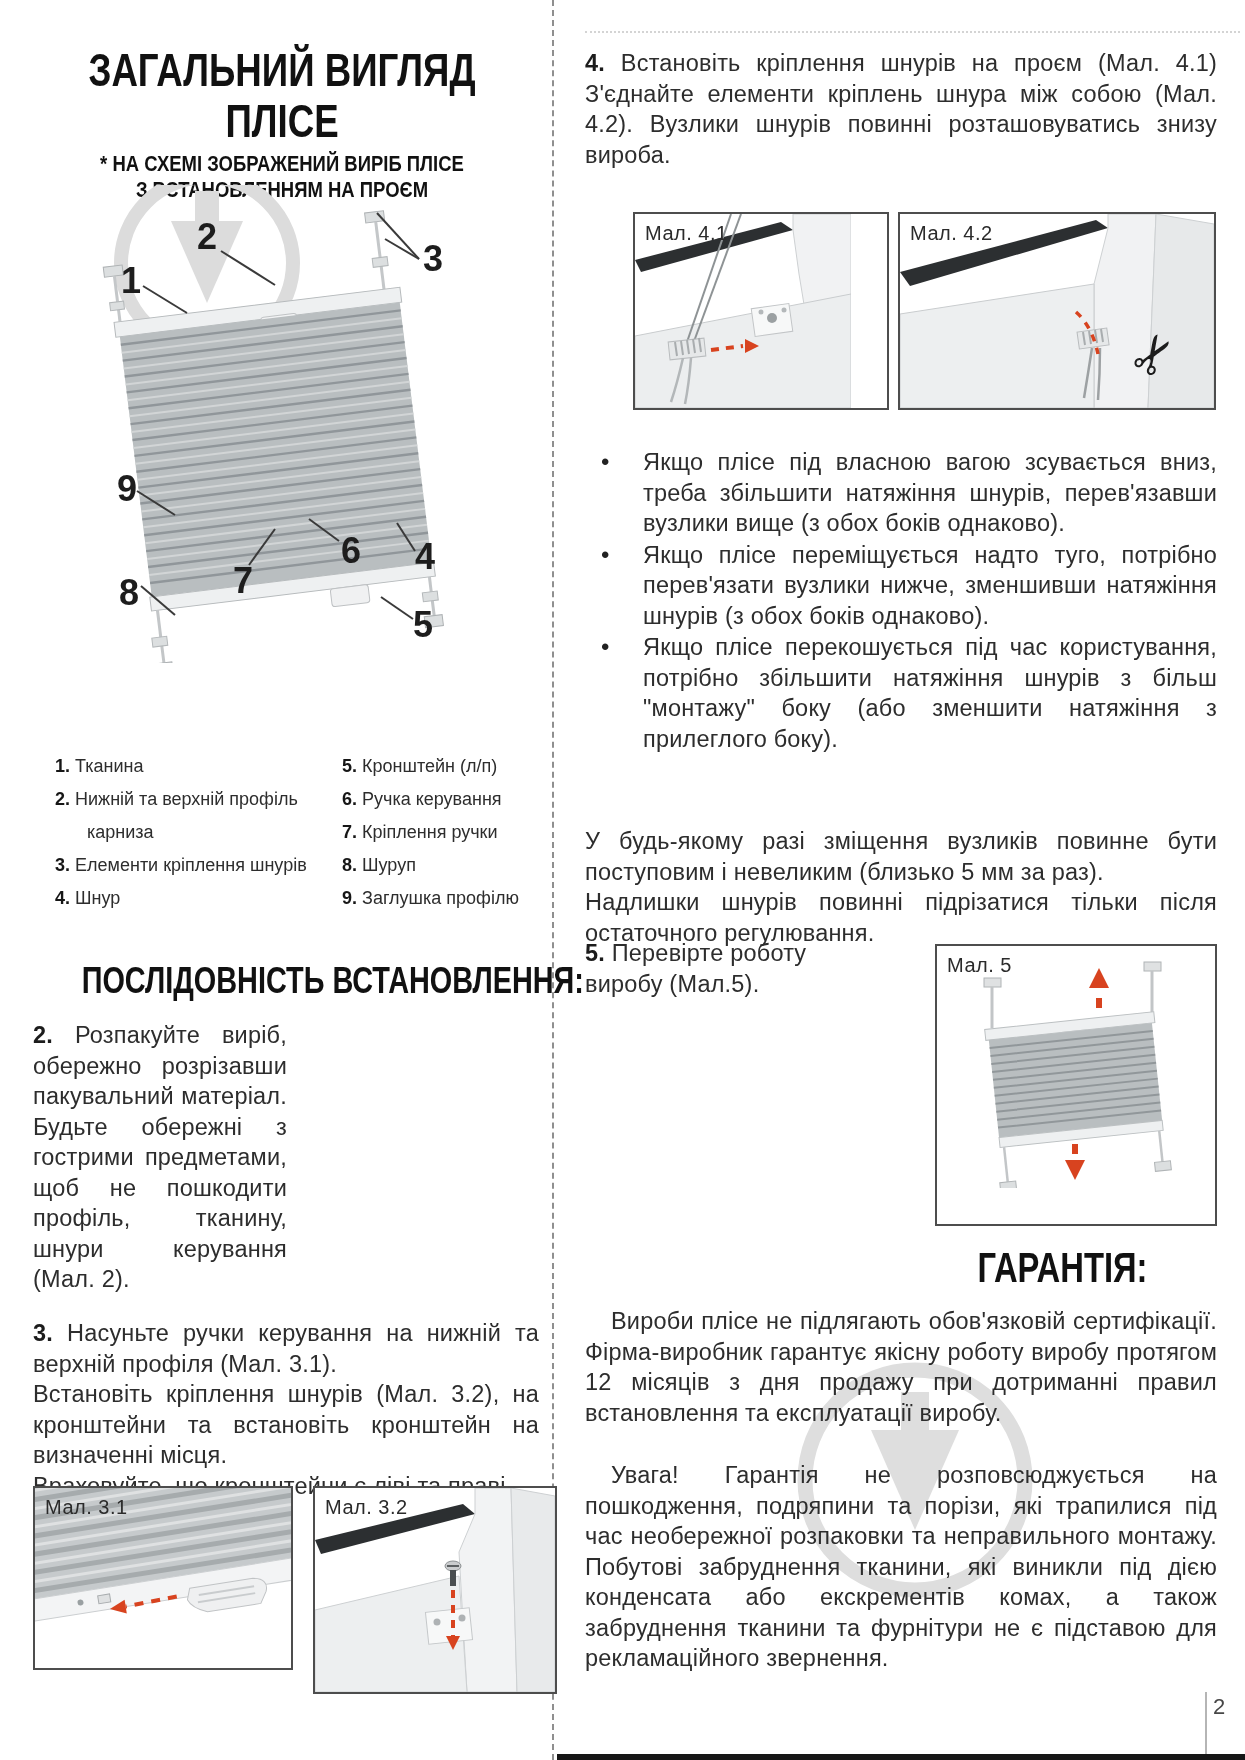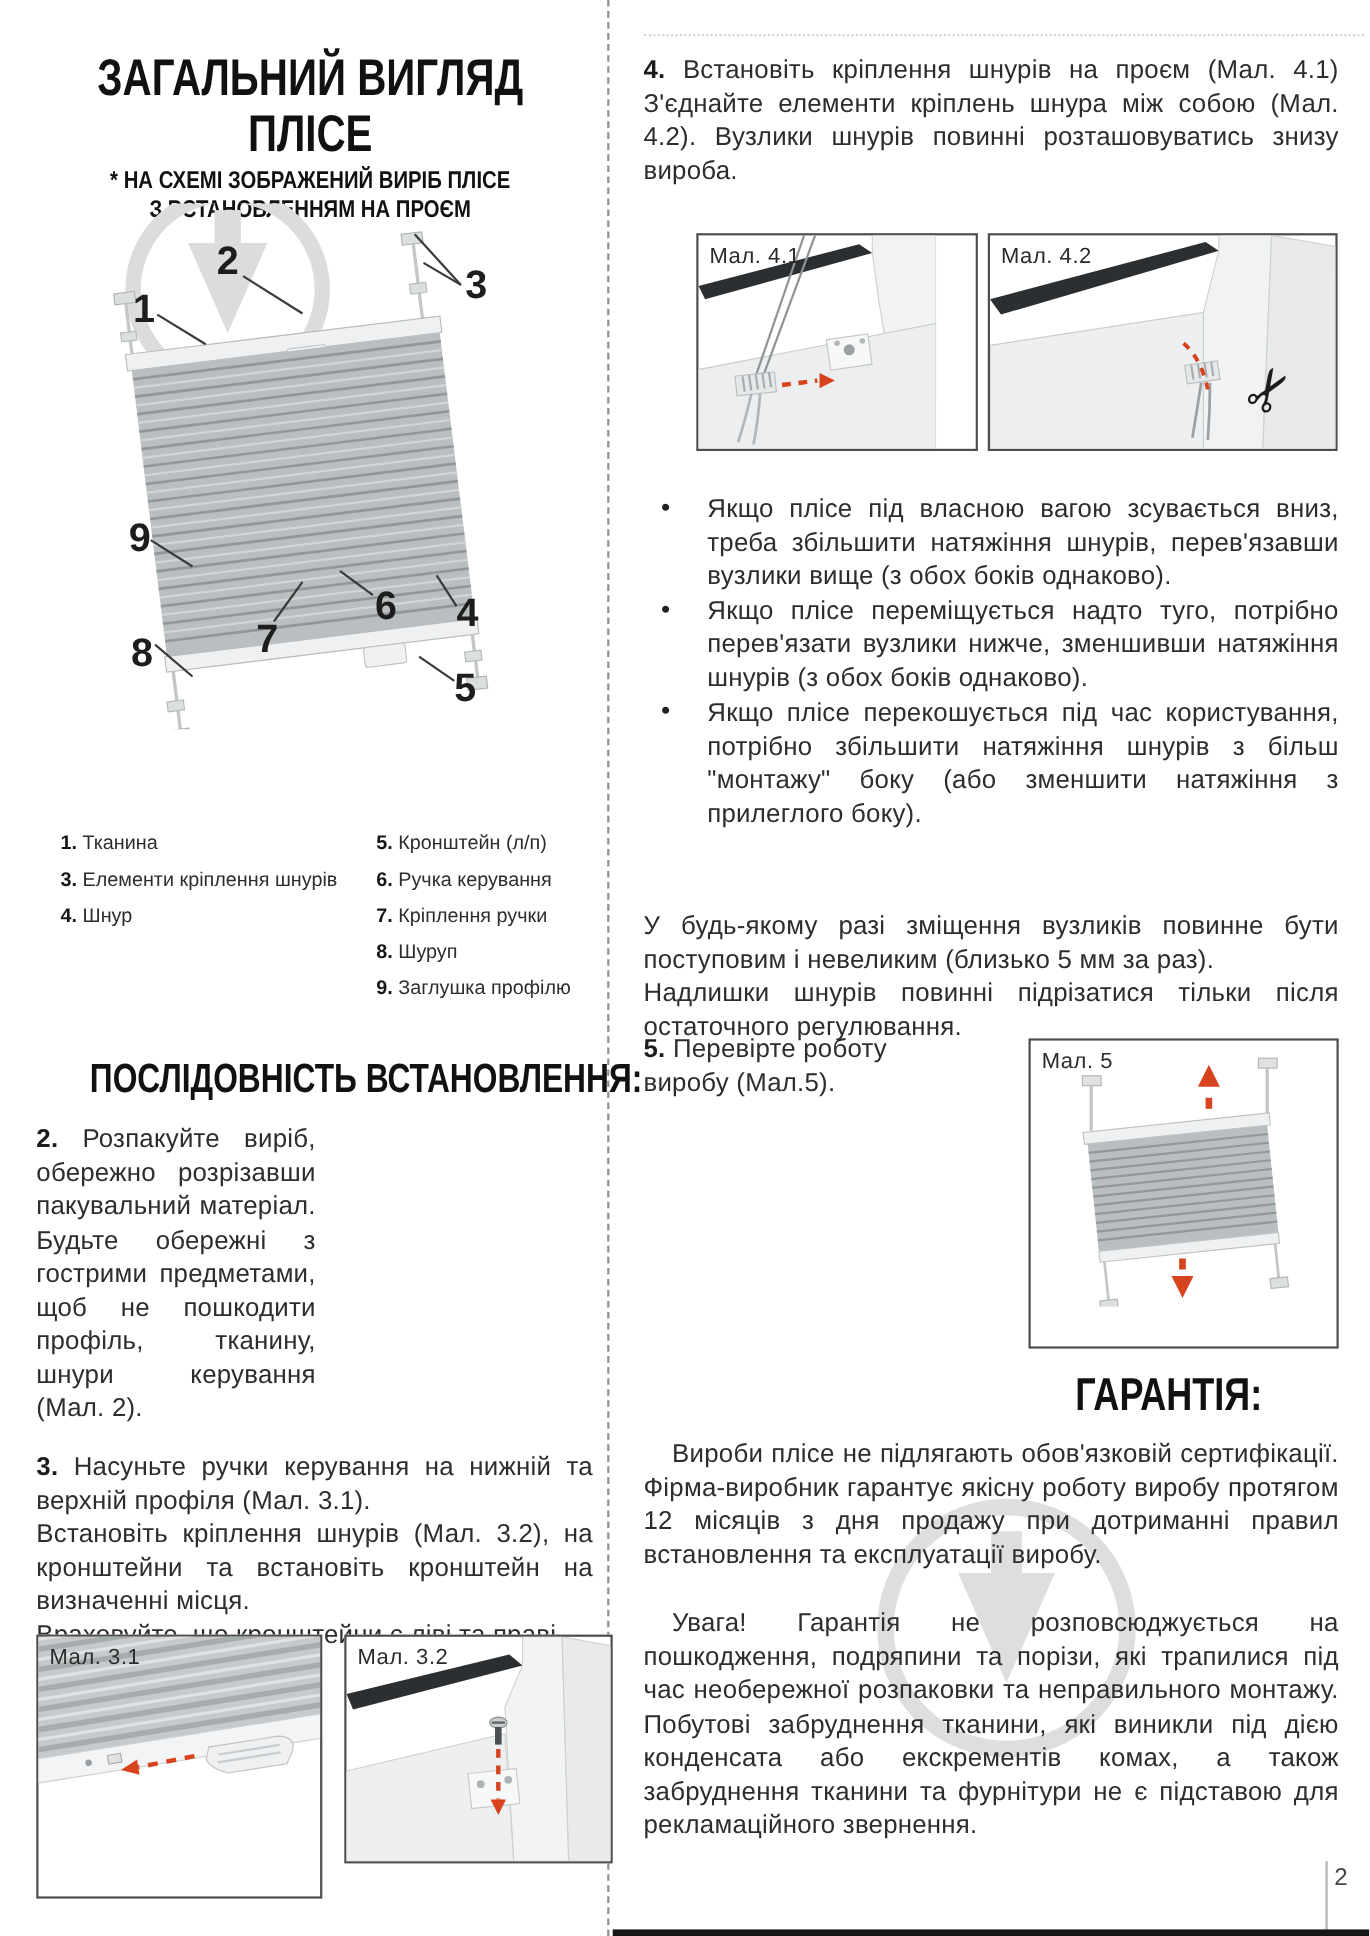--- a/index.html
+++ b/index.html
@@ -107,20 +107,21 @@
     <text class="callout" x="390" y="384">4</text>
     <text class="callout" x="388" y="452">5</text>
     <text class="callout" x="316" y="378">6</text>
     <text class="callout" x="208" y="408">7</text>
     <text class="callout" x="94" y="420">8</text>
     <text class="callout" x="92" y="316">9</text>
   </svg>
 
   <div class="abs" style="left:55px;top:750px;width:255px;">
     <div class="lg-item"><b>1.</b> <span>Тканина</span></div>
+    <div class="lg-item"><b>2.</b> <span>Нижній та верхній профіль карниза</span></div>
     <div class="lg-item"><b>3.</b> <span>Елементи кріплення шнурів</span></div>
     <div class="lg-item"><b>4.</b> <span>Шнур</span></div>
   </div>
   <div class="abs" style="left:342px;top:750px;width:200px;">
     <div class="lg-item"><b>5.</b> <span>Кронштейн (л/п)</span></div>
     <div class="lg-item"><b>6.</b> <span>Ручка керування</span></div>
     <div class="lg-item"><b>7.</b> <span>Кріплення ручки</span></div>
     <div class="lg-item"><b>8.</b> <span>Шуруп</span></div>
     <div class="lg-item"><b>9.</b> <span>Заглушка профілю</span></div>
   </div>
@@ -131,21 +132,21 @@
 
   <p class="abs body jtf" style="left:33px;top:1020px;width:254px;margin:0;"><b>2.</b> <span>Розпакуйте виріб, обережно розрізавши пакувальний матеріал. Будьте обережні з гострими предметами, щоб не пошкодити профіль, тканину, шнури керування (Мал. 2).</span></p>
 
 
   <div class="abs body jtf" style="left:33px;top:1318px;width:506px;">
     <div><b>3.</b> <span>Насуньте ручки керування на нижній та верхній профіля (Мал. 3.1).</span></div>
     <div>Встановіть кріплення шнурів (Мал. 3.2), на кронштейни та встановіть кронштейн на визначенні місця.</div>
     <div>Враховуйте, що кронштейни є ліві та праві.</div>
   </div>
 
-  <div class="figbox" style="left:33px;top:1486px;width:260px;height:240px;">
+  <div class="figbox" style="left:33px;top:1486px;width:260px;height:184px;">
     <span class="figlabel">Мал. 3.1</span>
     <svg class="figsvg" width="256" height="204" viewBox="0 0 256 204">
       <g transform="rotate(-9 128 60)">
         <rect x="-30" y="-42" width="320" height="132" fill="#c6cacc"></rect>
         <path stroke="#a6abad" stroke-width="5" d="M-30 -26H290M-30 -8H290M-30 10H290M-30 28H290M-30 46H290M-30 64H290M-30 82H290"></path>
         <path stroke="#dfe1e2" stroke-width="3" d="M-30 -17H290M-30 1H290M-30 19H290M-30 37H290M-30 55H290M-30 73H290"></path>
         <rect x="-30" y="90" width="320" height="22" fill="#f3f4f5" stroke="#cbced0"></rect>
         <circle cx="38" cy="101" r="3" fill="#9aa0a2"></circle>
         <rect x="56" y="97" width="12" height="8" fill="#dfe1e2" stroke="#a8acae"></rect>
         <path d="M148 104 h64 q16 3 11 15 l-7 11 h-54 q-15 -6 -18 -15 z" fill="#eff0f1" stroke="#c0c3c5"></path>

